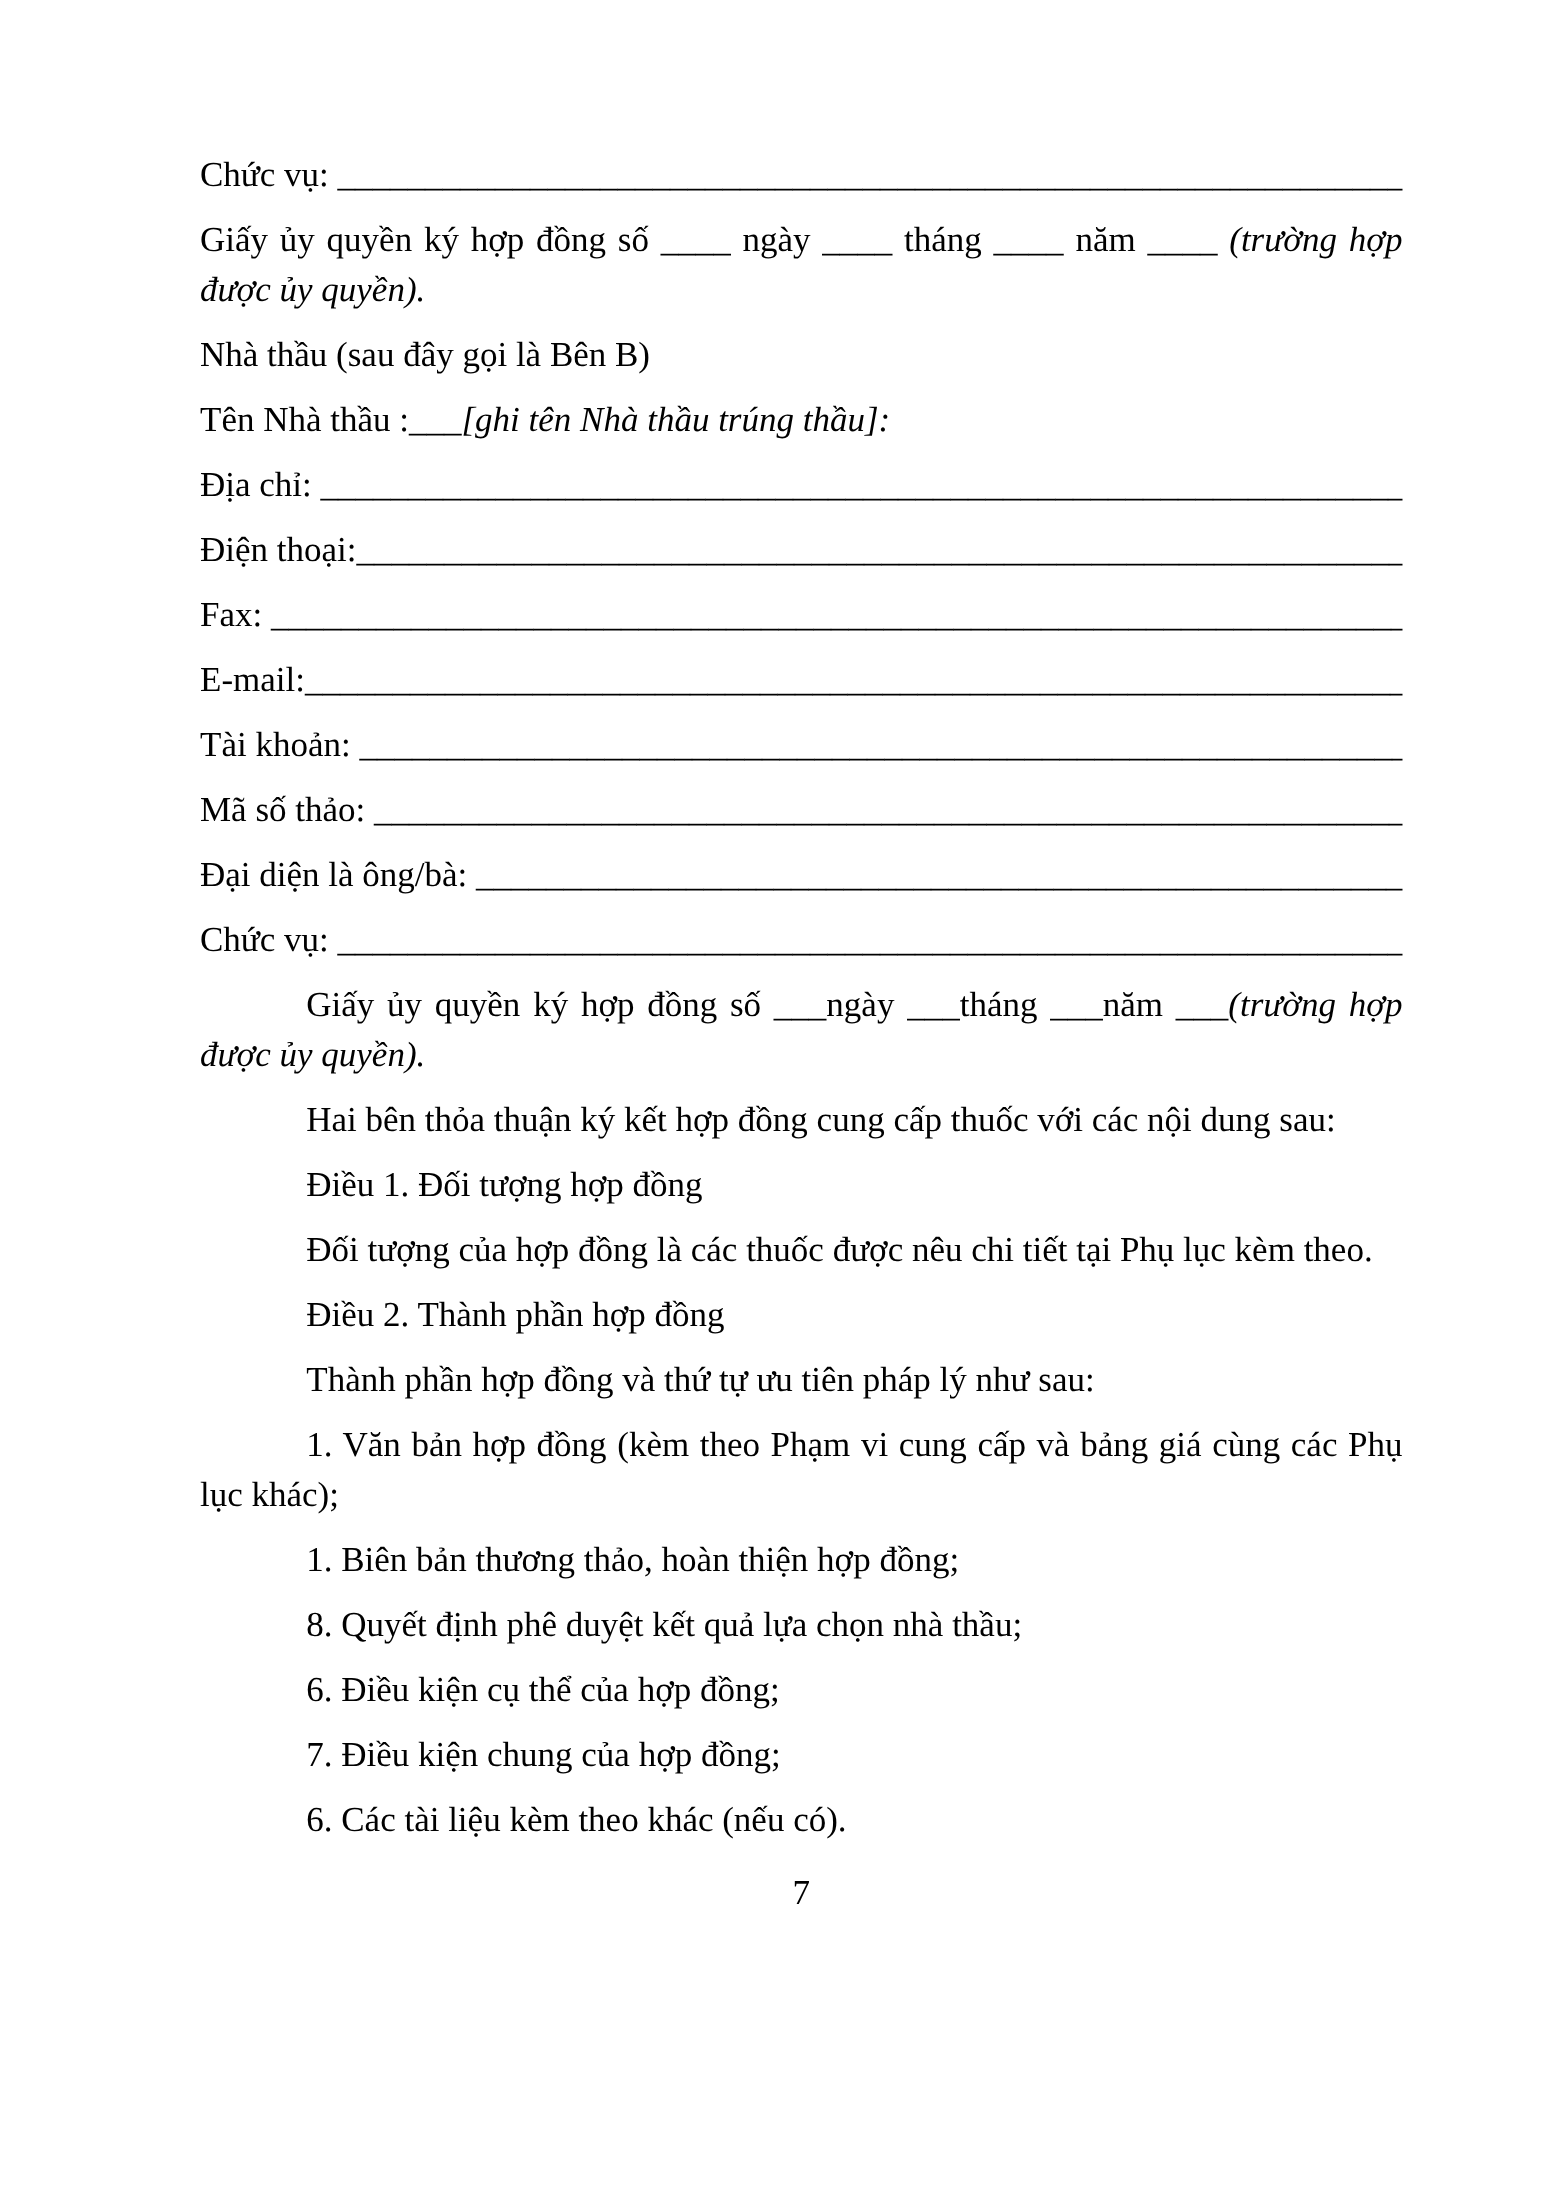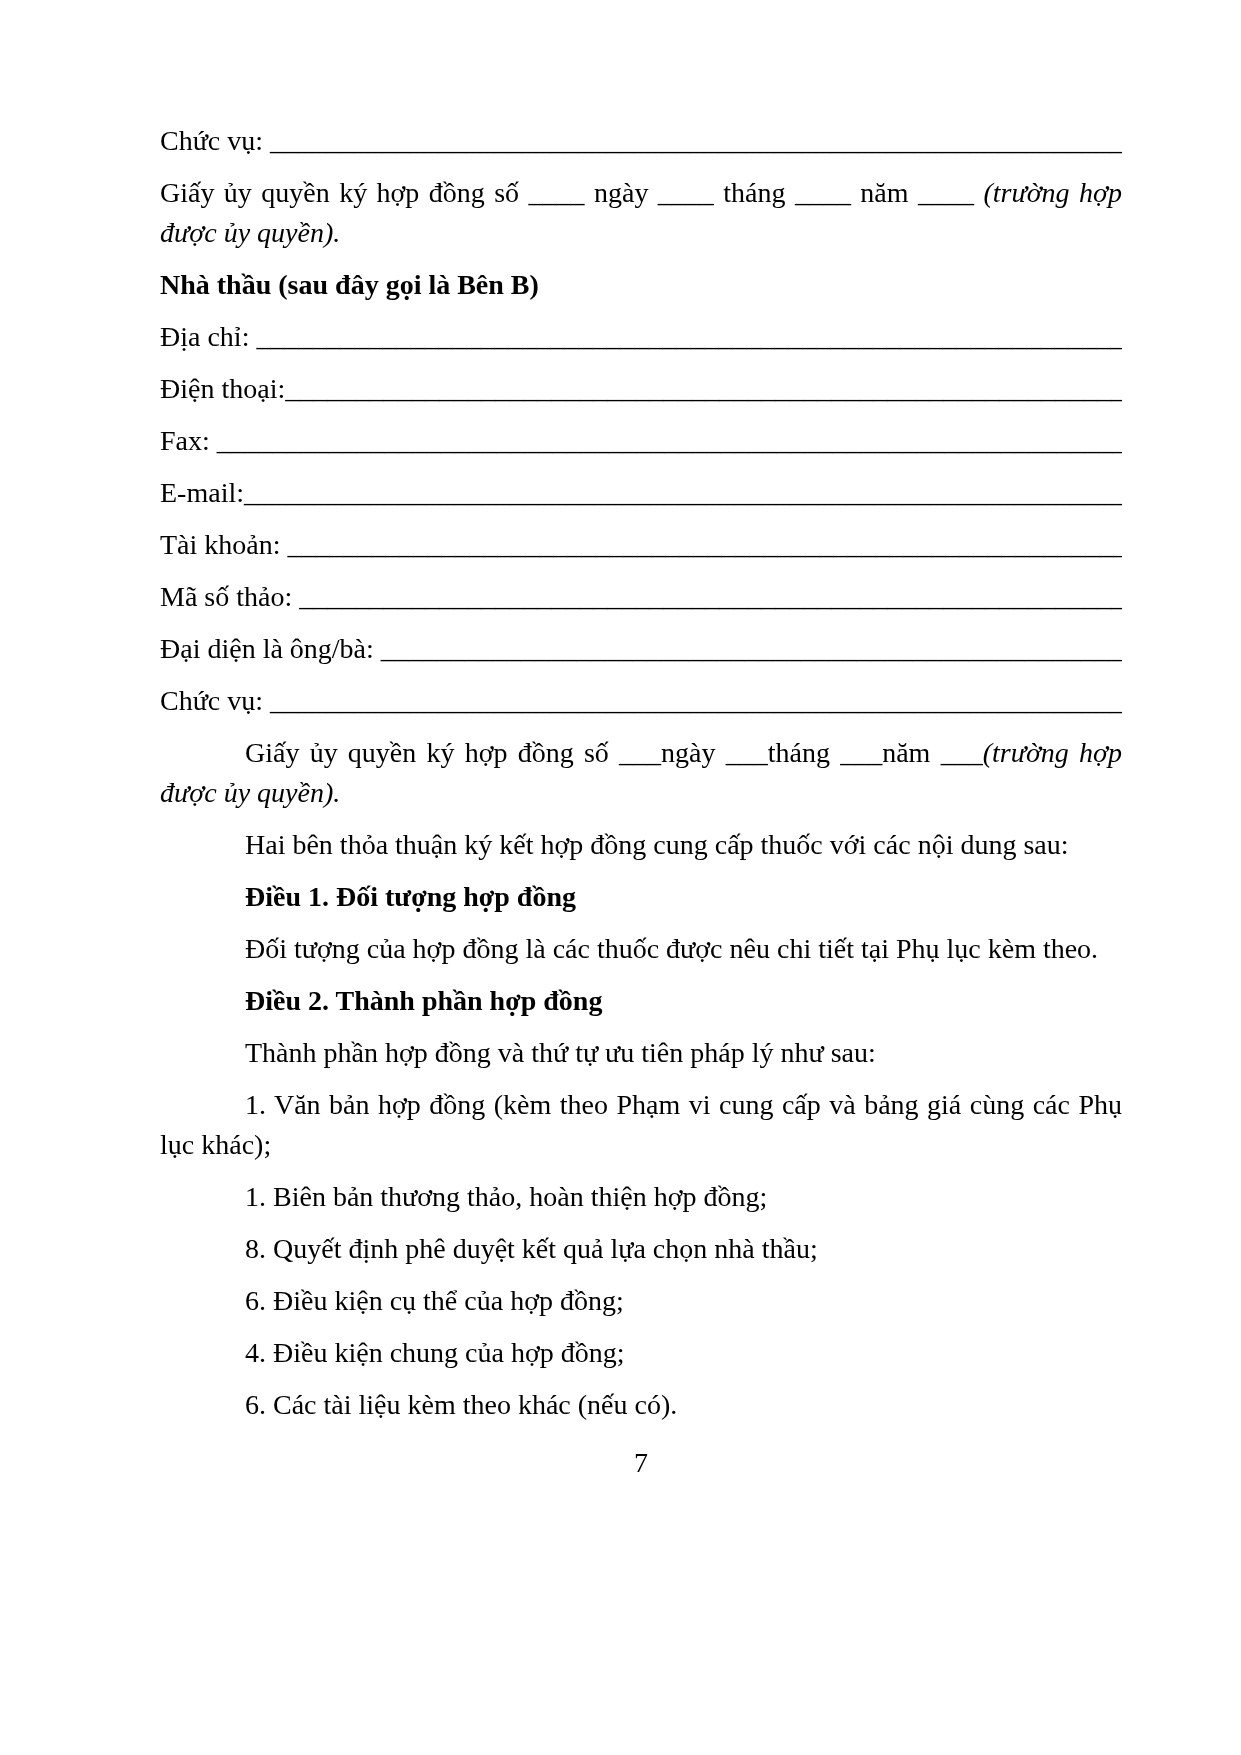--- a/index.html
+++ b/index.html
@@ -23,41 +23,42 @@
     line-height: 40px;
     text-align: justify;
   }
   .content p:first-child { margin-top: 0; }
   p.fill-line {
     white-space: nowrap;
     overflow: hidden;
     text-align: left;
   }
   .indent { text-indent: 85px; }
-  .bold { font-weight: bold; }
+  .bold { font-weight: normal; }
   .italic { font-style: italic; }
   .blank { letter-spacing: 0; }
   p.page-number {
     text-align: center;
     margin-top: 18px;
     line-height: 40px;
   }
 </style>
 </head>
 <body>
 
 <div class="page">
   <div class="content">
 
     <p class="fill-line"><span>Chức vụ: </span><span class="blank">______________________________________________________________________</span></p>
 
     <p><span>Giấy ủy quyền ký hợp đồng số </span><span class="blank">____</span><span> ngày </span><span class="blank">____</span><span> tháng </span><span class="blank">____</span><span> năm </span><span class="blank">____ </span><span class="italic">(trường hợp được ủy quyền).</span></p>
 
     <p class="bold">Nhà thầu (sau đây gọi là Bên B)</p>
 
+    <p><span>Tên Nhà thầu :</span><span class="blank">___</span><span class="italic">[ghi tên Nhà thầu trúng thầu]:</span></p>
 
     <p class="fill-line"><span>Địa chỉ: </span><span class="blank">______________________________________________________________________</span></p>
 
     <p class="fill-line"><span>Điện thoại:</span><span class="blank">______________________________________________________________________</span></p>
 
     <p class="fill-line"><span>Fax: </span><span class="blank">______________________________________________________________________</span></p>
 
     <p class="fill-line"><span>E-mail:</span><span class="blank">______________________________________________________________________</span></p>
 
     <p class="fill-line"><span>Tài khoản: </span><span class="blank">______________________________________________________________________</span></p>
@@ -77,19 +78,19 @@
     <p class="indent">Đối tượng của hợp đồng là các thuốc được nêu chi tiết tại Phụ lục kèm theo.</p>
 
     <p class="indent bold">Điều 2. Thành phần hợp đồng</p>
 
     <p class="indent">Thành phần hợp đồng và thứ tự ưu tiên pháp lý như sau:</p>
 
     <p class="indent">1. Văn bản hợp đồng (kèm theo Phạm vi cung cấp và bảng giá cùng các Phụ lục khác);</p>
     <p class="indent">1. Biên bản thương thảo, hoàn thiện hợp đồng;</p>
     <p class="indent">8. Quyết định phê duyệt kết quả lựa chọn nhà thầu;</p>
     <p class="indent">6. Điều kiện cụ thể của hợp đồng;</p>
-    <p class="indent">4. Điều kiện chung của hợp đồng;</p>
+    <p class="indent">7. Điều kiện chung của hợp đồng;</p>
     <p class="indent">6. Các tài liệu kèm theo khác (nếu có).</p>
 
     <p class="page-number">7</p>
 
   </div>
 </div>
 
 </body></html>

